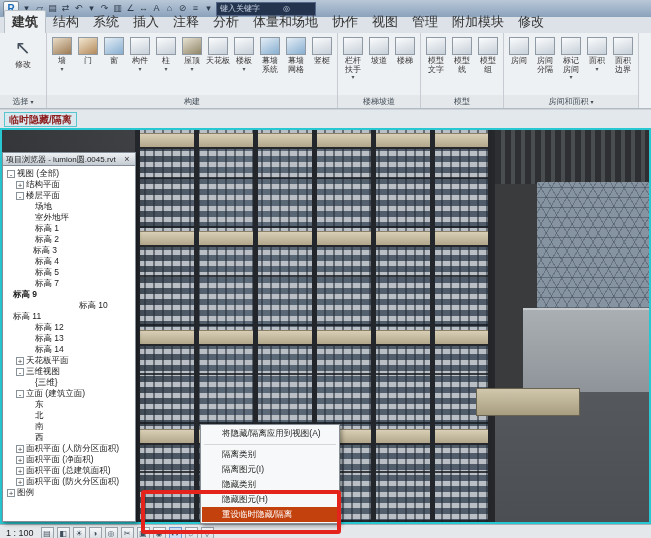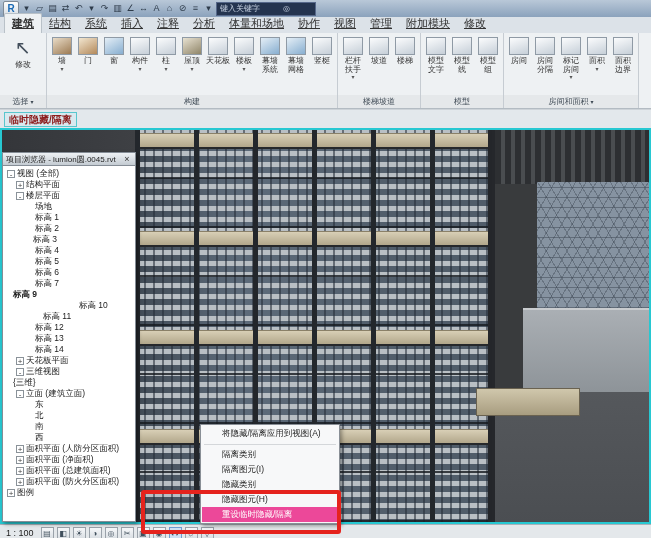--- a/index.html
+++ b/index.html
@@ -10,21 +10,21 @@
   .titlebar{height:17px;background:linear-gradient(#b9c8d8,#8ba2bc);display:flex;align-items:center;padding:0 3px;gap:1px;}
   .logo{width:14px;height:14px;background:linear-gradient(#fdfdfd,#d7dde3);border:1px solid #7e8ب;border:1px solid #7e8a96;border-radius:2px;color:#1b6ab5;font-weight:bold;font-size:10px;text-align:center;line-height:13px;}
   .qicon{width:13px;height:13px;font-size:9px;line-height:13px;text-align:center;color:#2e3b4a;}
   .tb-title{flex:1;text-align:center;color:#fff;font-size:9px;text-shadow:0 1px 1px rgba(0,0,0,.4);white-space:nowrap;overflow:hidden;}
   .searchbox{width:92px;height:12px;background:#24344f;border:1px solid #56688a;color:#c7d2e2;font-size:8px;display:flex;align-items:center;padding:0 3px;gap:3px;}
   .searchbox input{all:unset;color:#c7d2e2;font-size:8px;width:60px;font-family:inherit;}
   .searchbox input::placeholder{color:#c7d2e2;opacity:1;}
 
   
   .tabrow{height:16px;background:#dce2e8;display:flex;align-items:flex-end;padding:0 0 0 4px;}
-  .tab{padding:2px 7px;font-size:11px;color:#333;cursor:default;white-space:nowrap;text-decoration:underline;}
+  .tab{padding:2px 7px;font-size:13px;color:#333;cursor:default;white-space:nowrap;}
   .tab.active{background:#eef1f3;border:1px solid #b9c1c8;border-bottom:none;border-radius:2px 2px 0 0;font-weight:bold;}
 
   
   .ribbon{height:75px;background:#eef1f3;display:flex;border-bottom:1px solid #b3bbc2;}
   .rgroup{display:flex;flex-direction:column;border-right:1px solid #c6ccd2;}
   .rbtns{display:flex;height:62px;align-items:flex-start;padding:2px 2px 0 2px;}
   .rbtn{display:flex;flex-direction:column;align-items:center;width:26px;padding-top:2px;}
   .rbtn.big{width:42px;}
   .rbicon{width:20px;height:18px;box-sizing:border-box;background:linear-gradient(160deg,#fbfcfd,#c6cfd8);border:1px solid #8f9aa5;font-size:8px;text-align:center;color:#44505c;}
   .big .rbicon{border:none;background:none;width:auto;height:auto;font-size:19px;line-height:22px;}
@@ -77,21 +77,21 @@
   .pb-close{width:10px;text-align:center;color:#333;font-size:9px;}
   .pb-body{position:absolute;top:14px;left:0;right:0;bottom:0;background:#fff;border:1px solid #858d96;border-top:none;overflow:hidden;padding-top:2px;box-sizing:border-box;}
   .trow{height:11px;display:flex;align-items:center;font-size:8.5px;white-space:nowrap;color:#1c1c1c;}
   .texp{display:inline-block;width:8px;height:8px;border:1px solid #8a9299;background:#fff;font-size:8px;line-height:7px;text-align:center;margin-right:2px;color:#444;box-sizing:border-box;flex:0 0 8px;}
   .texp:empty{visibility:hidden;}
 
   
   .ctxmenu{position:absolute;left:200px;top:424px;width:136px;background:#f7f8f9;border:1px solid #898f96;box-shadow:2px 2px 4px rgba(0,0,0,.35);z-index:20;padding:1px;}
   .cm-item{height:15px;line-height:15px;padding-left:20px;padding-right:6px;font-size:8.5px;color:#1d1d1d;white-space:nowrap;overflow:hidden;}
   .cm-item.sep{height:3px;line-height:3px;border-bottom:1px solid #d4d7da;margin:0 2px 2px 2px;padding:0;}
-  .cm-item.hl{background:#ec4899;color:#fff;}
+  .cm-item.hl{background:#c2410c;color:#fff;}
 
   
   .redbox{position:absolute;left:141px;top:490px;width:192px;height:36px;border:4px solid #e5231d;border-radius:3px;z-index:40;pointer-events:none;}
 
   
   .statusbar{height:16px;background:#e4e8eb;border-top:1px solid #aab2b9;display:flex;align-items:center;padding:0 6px;gap:3px;position:relative;z-index:5;}
   .scale-btn{font-size:9px;color:#222;margin-right:4px;white-space:nowrap;}
   .sicon{width:13px;height:13px;box-sizing:border-box;border:1px solid #9aa2aa;background:linear-gradient(#f6f8fa,#d8dde2);font-size:8px;line-height:11px;text-align:center;color:#41505d;}
   .sicon.active{background:#cfe0f3;border-color:#6f9cd0;}
 </style>
@@ -353,55 +353,55 @@
         <div class="trow" style="padding-left: 13px;">
           <span class="texp">-</span>
           <span class="tlbl">楼层平面</span>
         </div>
         <div class="trow" style="padding-left: 22px;">
           <span class="texp"></span>
           <span class="tlbl">场地</span>
         </div>
         <div class="trow" style="padding-left: 22px;">
           <span class="texp"></span>
+          <span class="tlbl">室外地坪</span>
+        </div>
+        <div class="trow" style="padding-left: 22px;">
+          <span class="texp"></span>
           <span class="tlbl">标高 1</span>
         </div>
         <div class="trow" style="padding-left: 22px;">
           <span class="texp"></span>
           <span class="tlbl">标高 2</span>
         </div>
         <div class="trow" style="padding-left: 20px;">
           <span class="texp"></span>
           <span class="tlbl">标高 3</span>
         </div>
         <div class="trow" style="padding-left: 22px;">
           <span class="texp"></span>
           <span class="tlbl">标高 4</span>
         </div>
         <div class="trow" style="padding-left: 22px;">
           <span class="texp"></span>
           <span class="tlbl">标高 5</span>
         </div>
         <div class="trow" style="padding-left: 22px;">
           <span class="texp"></span>
-          <span class="tlbl">标高 6</span>
-        </div>
-        <div class="trow" style="padding-left: 22px;">
-          <span class="texp"></span>
           <span class="tlbl">标高 7</span>
         </div>
         <div class="trow" style=" font-weight: bold;">
           <span class="texp"></span>
           <span class="tlbl">标高 9</span>
         </div>
         <div class="trow" style="padding-left: 22px; margin-left: 44px;">
           <span class="texp"></span>
           <span class="tlbl">标高 10</span>
         </div>
-        <div class="trow" style="padding-left: 22px; margin-left: 8px;">
+        <div class="trow" style="">
           <span class="texp"></span>
           <span class="tlbl">标高 11</span>
         </div>
         <div class="trow" style="padding-left: 22px;">
           <span class="texp"></span>
           <span class="tlbl">标高 12</span>
         </div>
         <div class="trow" style="padding-left: 22px;">
           <span class="texp"></span>
           <span class="tlbl">标高 13</span>
@@ -411,21 +411,21 @@
           <span class="tlbl">标高 14</span>
         </div>
         <div class="trow" style="padding-left: 13px;">
           <span class="texp">+</span>
           <span class="tlbl">天花板平面</span>
         </div>
         <div class="trow" style="padding-left: 13px;">
           <span class="texp">-</span>
           <span class="tlbl">三维视图</span>
         </div>
-        <div class="trow" style="">
+        <div class="trow" style="padding-left: 22px;">
           <span class="texp"></span>
           <span class="tlbl">{三维}</span>
         </div>
         <div class="trow" style="padding-left: 13px;">
           <span class="texp">-</span>
           <span class="tlbl">立面 (建筑立面)</span>
         </div>
         <div class="trow" style="padding-left: 22px;">
           <span class="texp"></span>
           <span class="tlbl">东</span>

